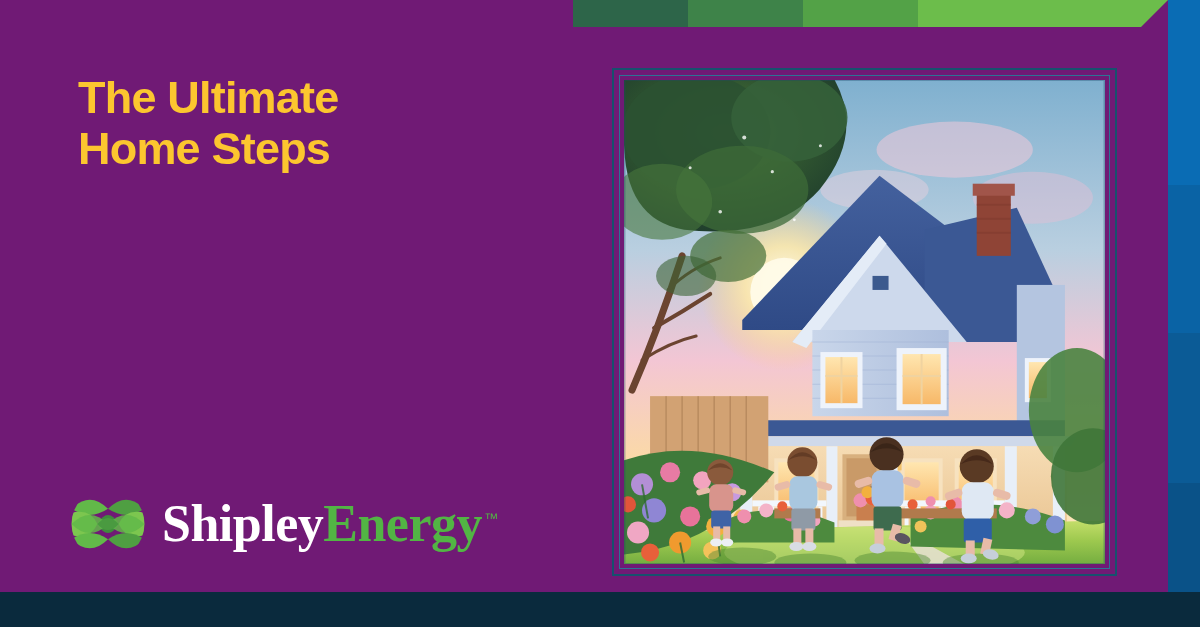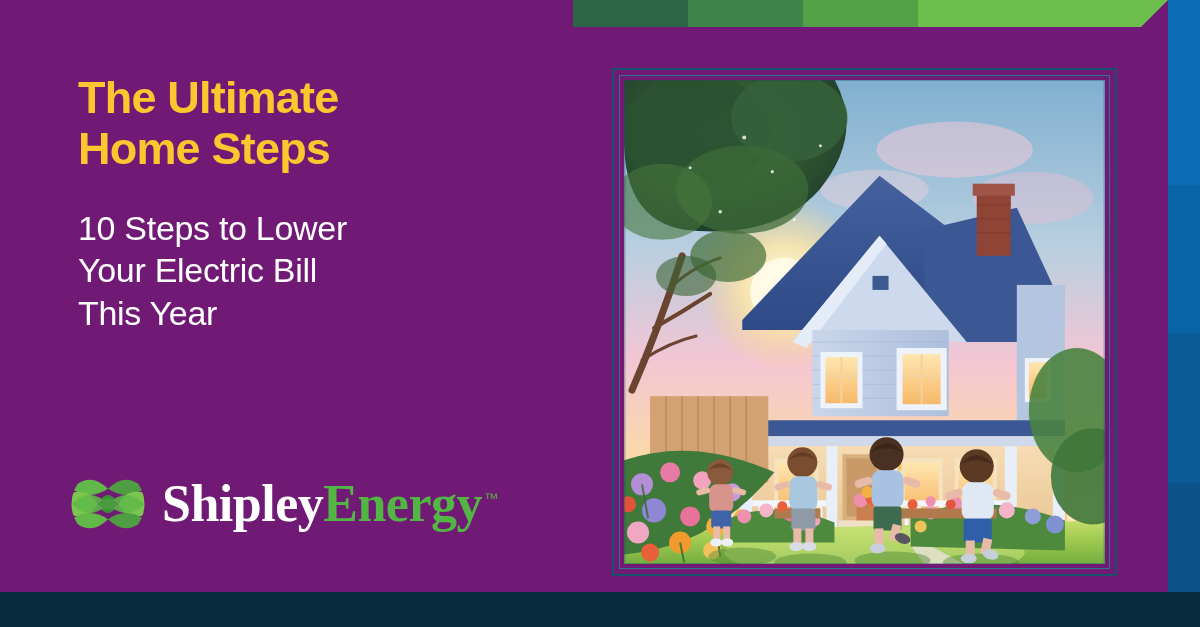--- a/index.html
+++ b/index.html
@@ -47,21 +47,21 @@
   .subhead {
     margin-top:32px;
     color:#ffffff;
     font-size:34px;
     line-height:1.25;
     letter-spacing:-0.3px;
   }
   .subhead .sh-line { display:block; white-space:nowrap; }
 
   
-  .logo { position:absolute; left:70px; top:466px; display:flex; align-items:center; }
+  .logo { position:absolute; left:70px; top:486px; display:flex; align-items:center; }
   .logo-mark { width:76px; height:76px; flex:0 0 76px; }
   .logo-word { margin-left:16px; position:relative; font-family:"Liberation Serif", serif;
      font-weight:bold; font-size:52px; letter-spacing:-0.5px; line-height:1; }
   .logo-word .w-shipley { color:#ffffff; }
   .logo-word .w-energy  { color:#52b544; }
   .logo-word .w-tm { font-size:14px; vertical-align:super; color:#52b544;
      font-family:"Liberation Sans", sans-serif; font-weight:normal; margin-left:2px; }
 
   
   .photo-frame { position:absolute; left:612px; top:68px; width:505px; height:508px; }
@@ -89,25 +89,20 @@
     <div class="seg b3" style="background:#0a5288"></div>
   </div>
 
   <div class="left-col">
 
     <div class="headline">
       <span class="hl-line">The Ultimate</span>
       <span class="hl-line">Home Steps</span>
     </div>
 
-    <div class="subhead">
-      <span class="sh-line">10 Steps to Lower</span>
-      <span class="sh-line">Your Electric Bill</span>
-      <span class="sh-line">This Year</span>
-    </div>
 
   </div>
 
   <div class="logo">
 
     <span class="logo-mark">
       <svg viewBox="0 0 100 100" xmlns="http://www.w3.org/2000/svg">
         <defs>
           <clipPath id="circClip">
               <circle cx="50" cy="50" r="48"></circle>

